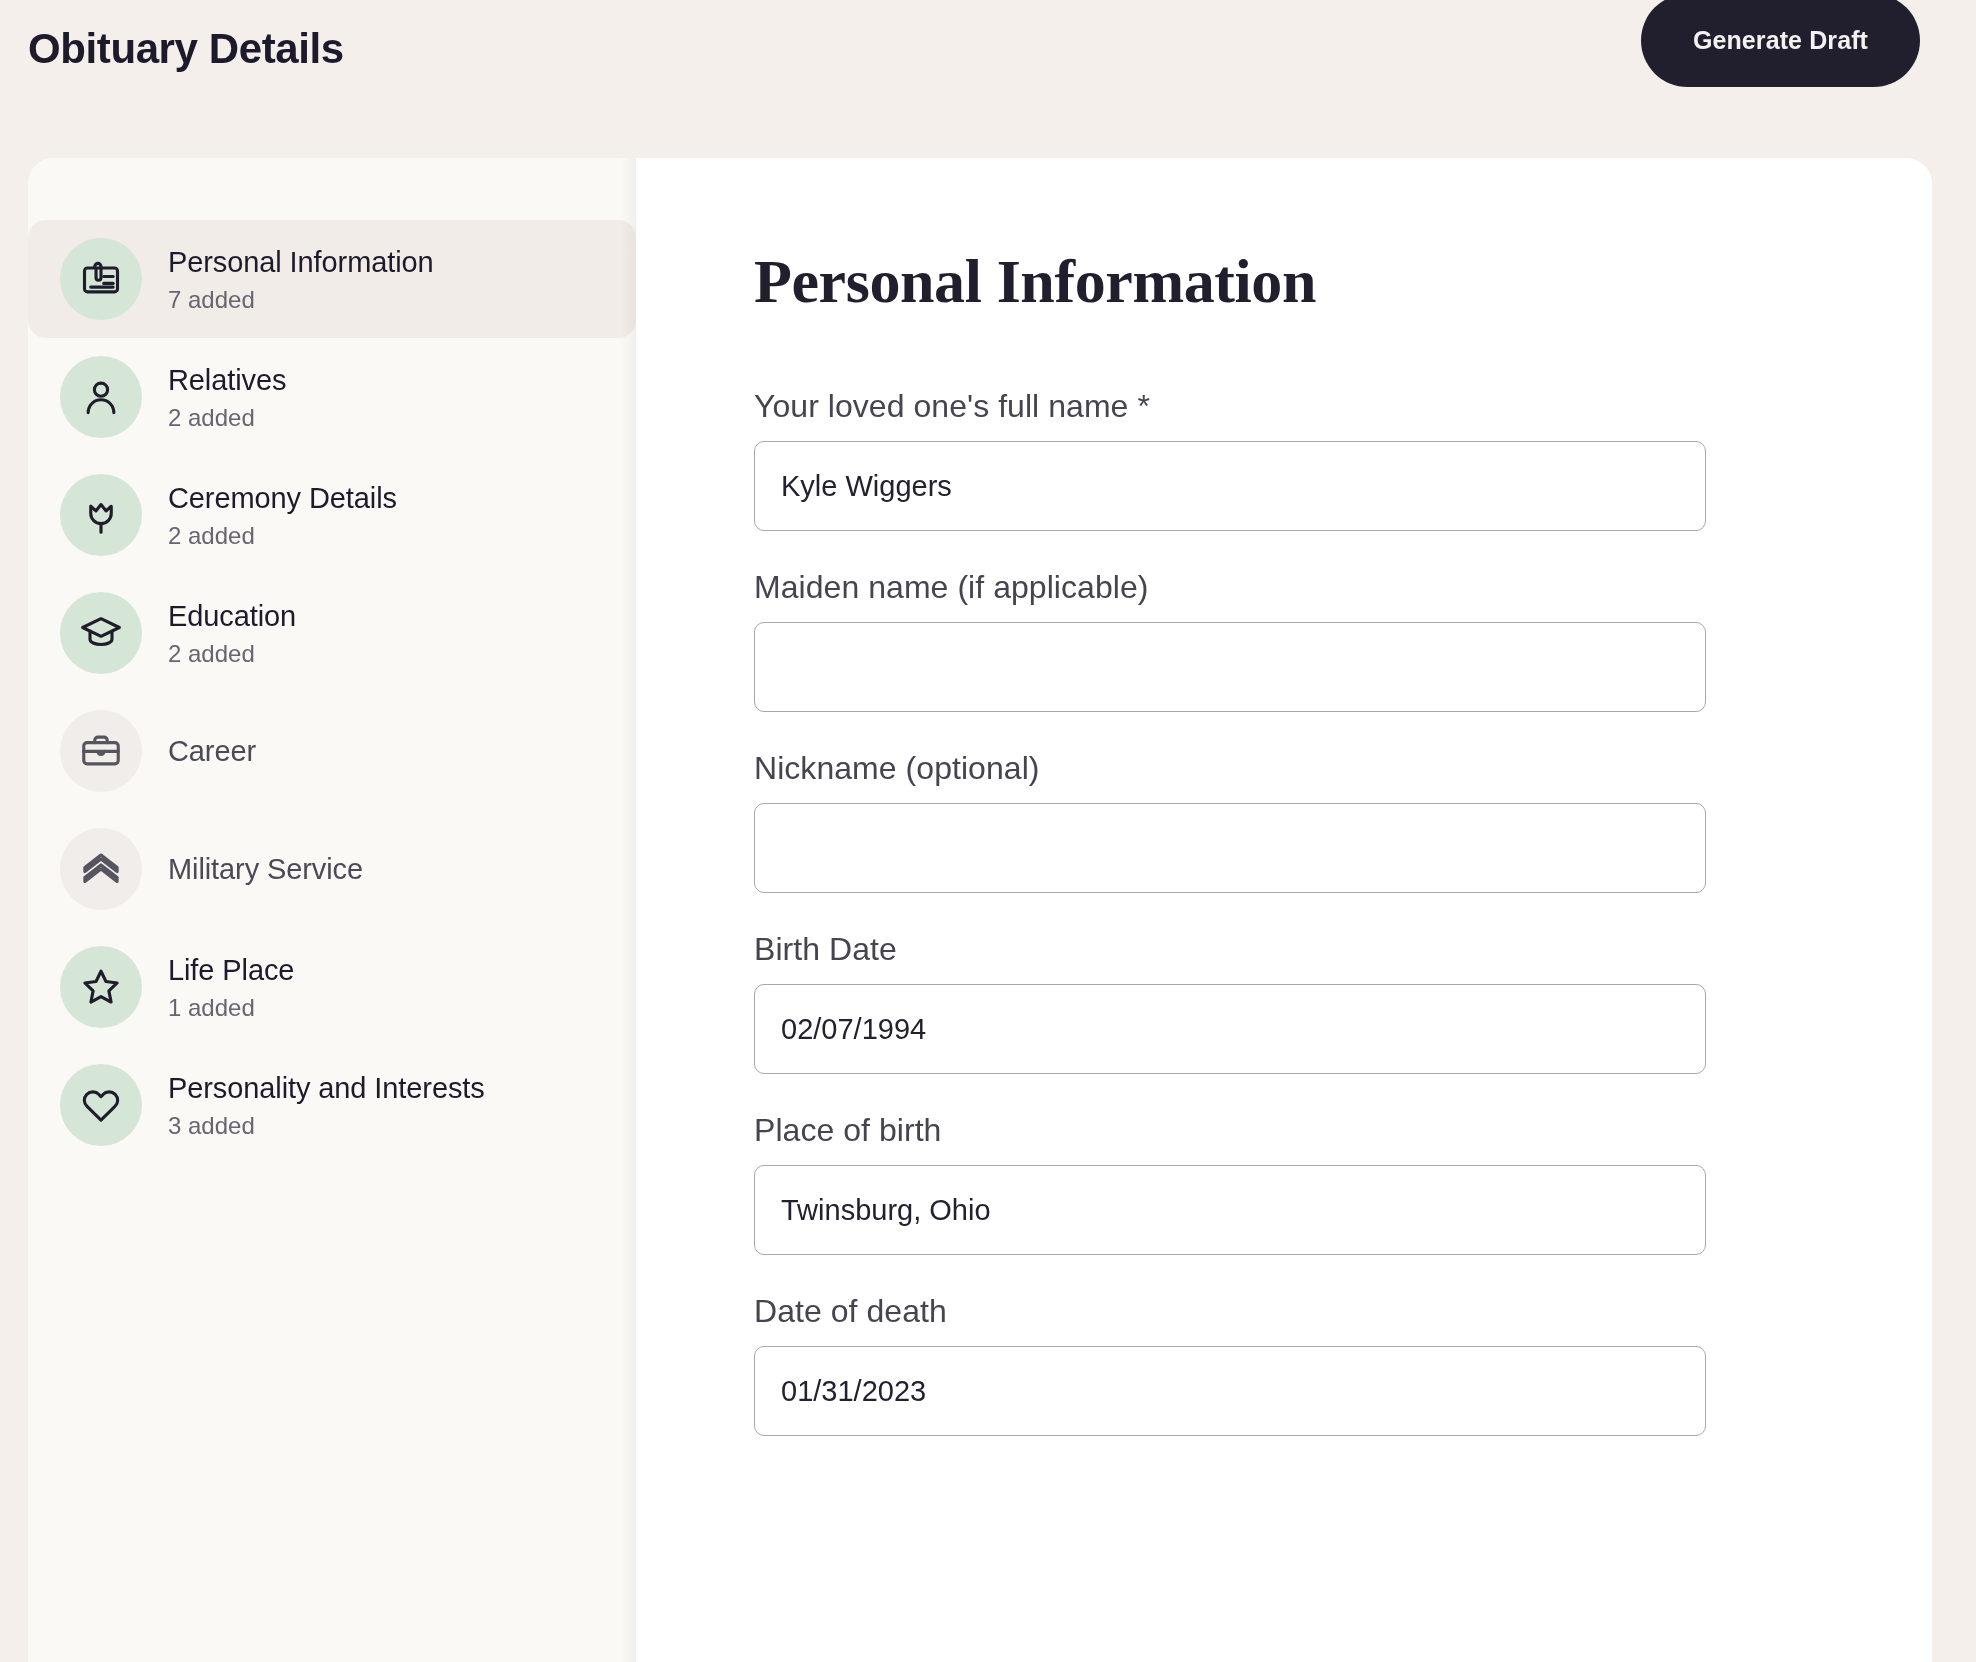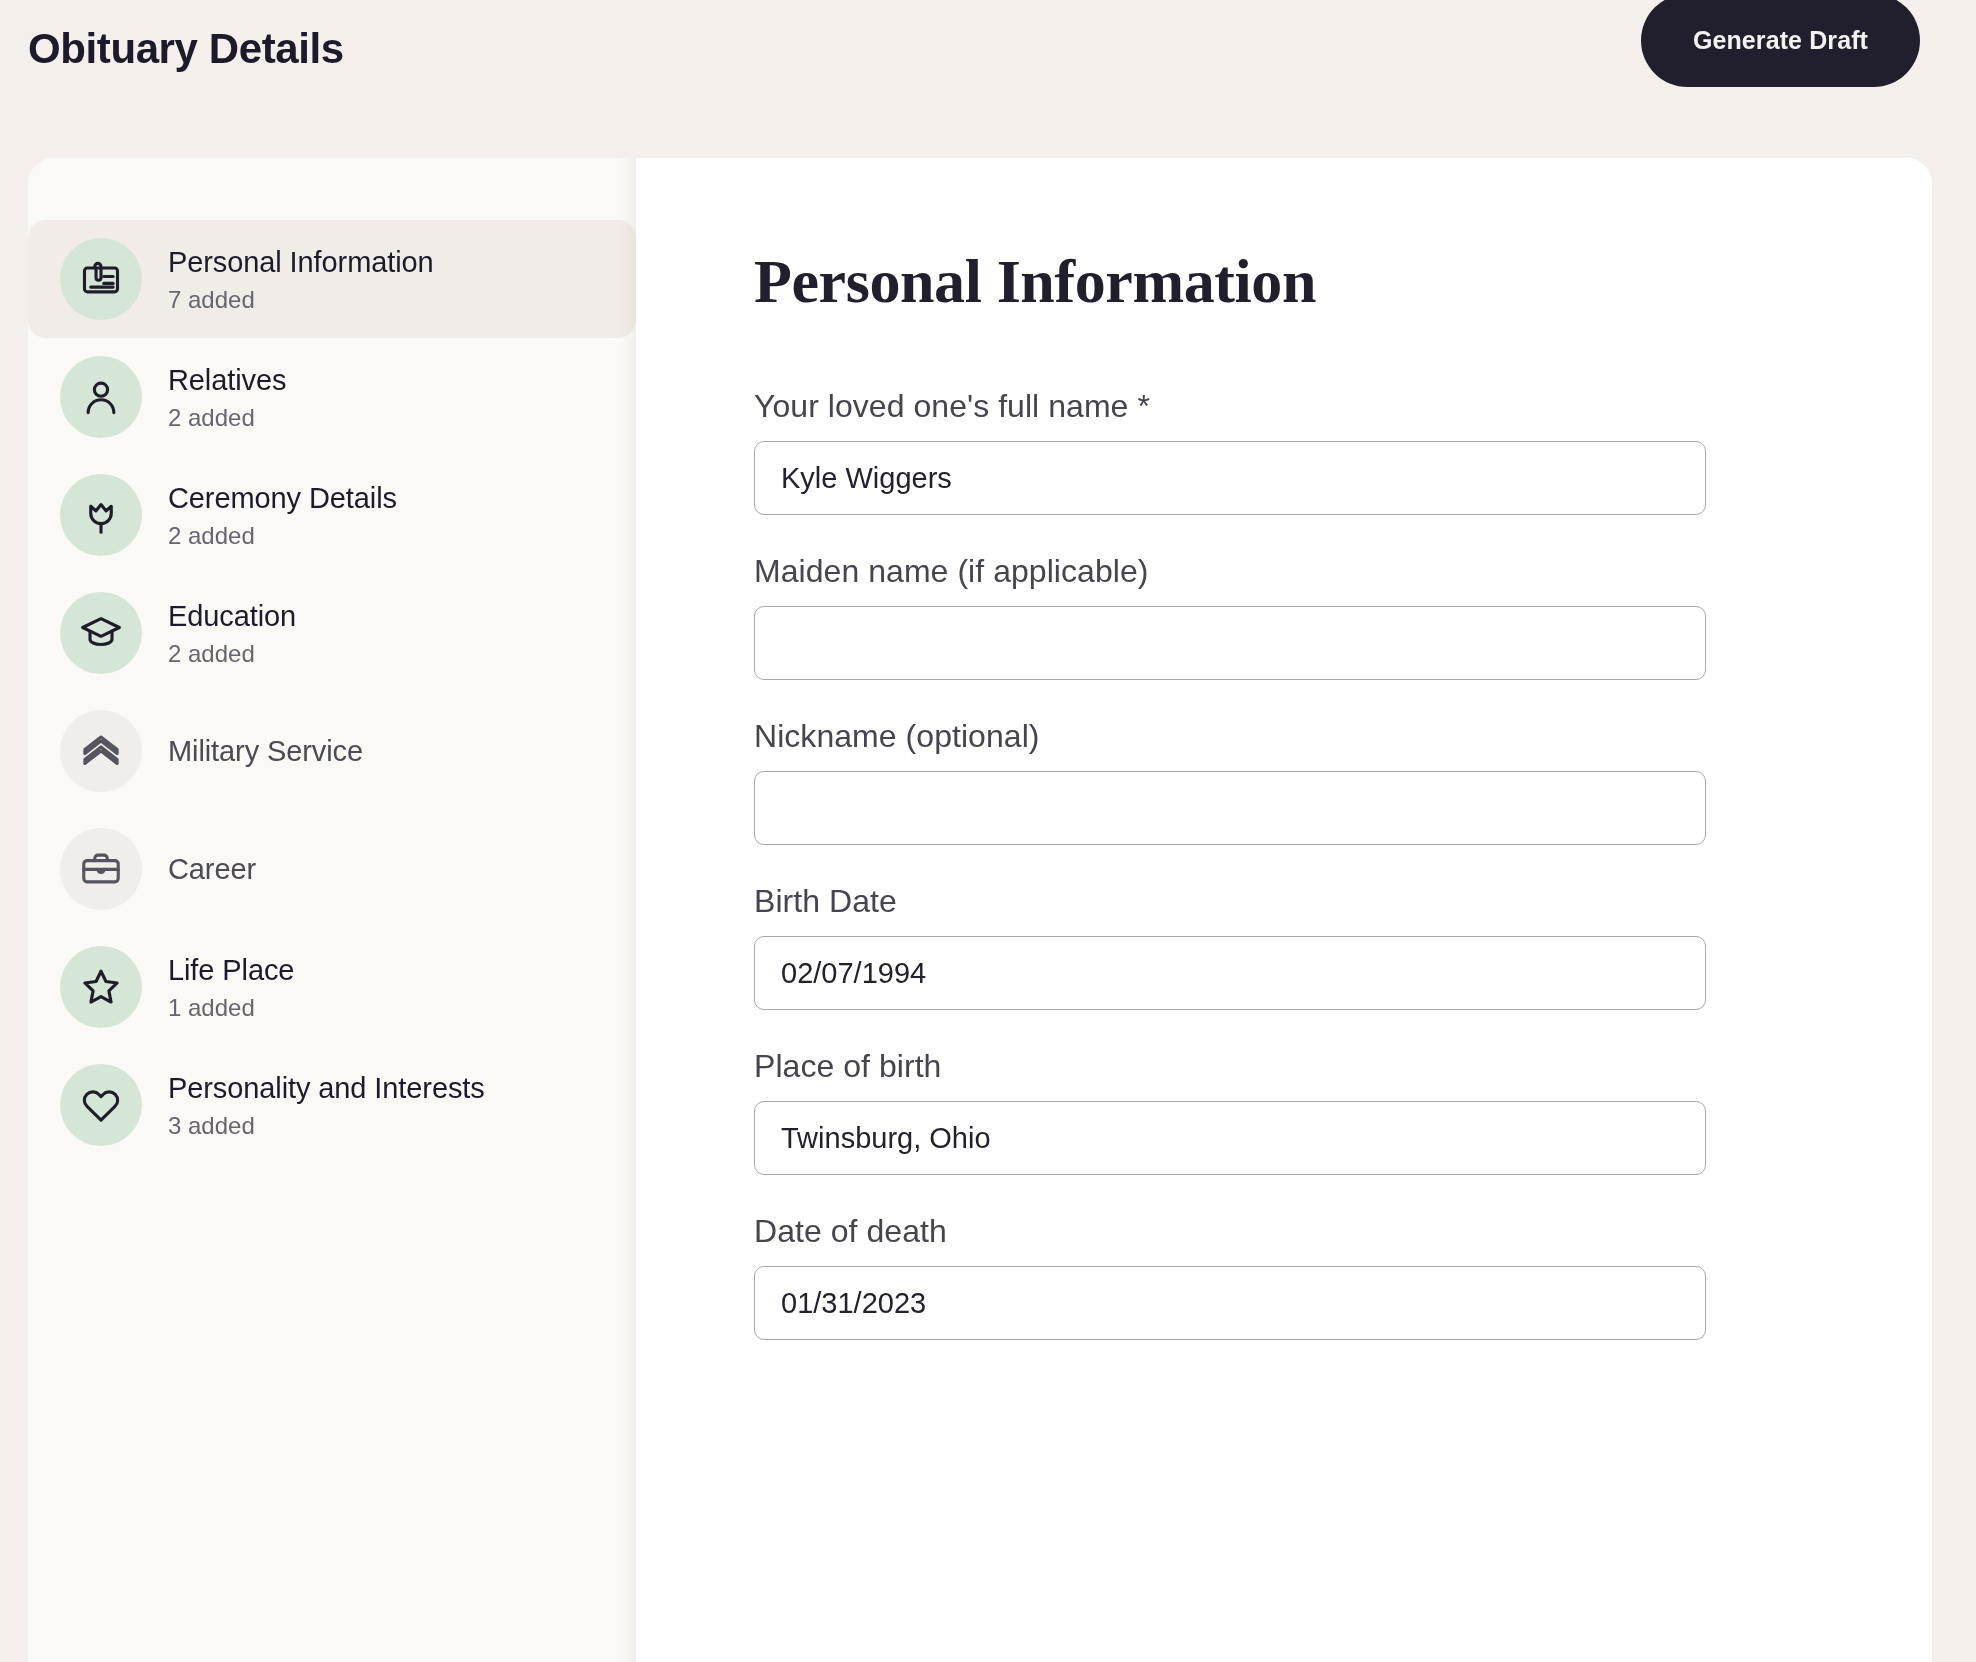--- a/index.html
+++ b/index.html
@@ -192,21 +192,21 @@
     display: block;
     font-size: 32px;
     font-weight: 400;
     color: #454450;
     margin-bottom: 16px;
     letter-spacing: 0.05px;
   }
 
   .field-input {
     width: 100%;
-    height: 74px;
+    height: 90px;
     border: 1.6px solid #a9a7ab;
     border-radius: 10px;
     background: #ffffff;
     padding: 0 26px;
     font-family: "Liberation Sans", sans-serif;
     font-size: 29px;
     color: #23212f;
     outline: none;
   }
 
@@ -270,39 +270,39 @@
           </svg>
         </span>
         <span class="nav-text">
           <span class="nav-label">Education</span>
           <span class="nav-count">2 added</span>
         </span>
       </div>
       <div class="nav-item empty">
         <span class="nav-icon">
           <svg viewBox="0 0 24 24">
-            <path d="M3.2 11.2 12 4.4l8.8 6.8v2.2L12 6.6l-8.8 6.8v-2.2z"></path>
-            <path d="M3.2 16.6 12 9.8l8.8 6.8v2.2L12 12l-8.8 6.8v-2.2z"></path>
-          </svg>
-        </span>
-        <span class="nav-text">
-          <span class="nav-label">Military Service</span>
-        </span>
-      </div>
-      <div class="nav-item empty">
-        <span class="nav-icon">
-          <svg viewBox="0 0 24 24">
             <rect x="2.6" y="7.4" width="18.8" height="11.6" rx="1.8"></rect>
             <path d="M8.6 7.4V6.1a1.7 1.7 0 0 1 1.7-1.7h3.4a1.7 1.7 0 0 1 1.7 1.7v1.3"></path>
             <line x1="2.6" y1="12.2" x2="21.4" y2="12.2"></line>
             <path d="M10.3 12.2a1.7 1.7 0 0 0 3.4 0"></path>
           </svg>
         </span>
         <span class="nav-text">
           <span class="nav-label">Career</span>
+        </span>
+      </div>
+      <div class="nav-item empty">
+        <span class="nav-icon">
+          <svg viewBox="0 0 24 24">
+            <path d="M3.2 11.2 12 4.4l8.8 6.8v2.2L12 6.6l-8.8 6.8v-2.2z"></path>
+            <path d="M3.2 16.6 12 9.8l8.8 6.8v2.2L12 12l-8.8 6.8v-2.2z"></path>
+          </svg>
+        </span>
+        <span class="nav-text">
+          <span class="nav-label">Military Service</span>
         </span>
       </div>
       <div class="nav-item">
         <span class="nav-icon">
           <svg viewBox="0 0 24 24">
             <path d="M12 3.4l2.7 5.6 6.1.8-4.5 4.3 1.2 6.1-5.5-3-5.5 3 1.2-6.1L3.2 9.8l6.1-.8L12 3.4z"></path>
           </svg>
         </span>
         <span class="nav-text">
           <span class="nav-label">Life Place</span>

